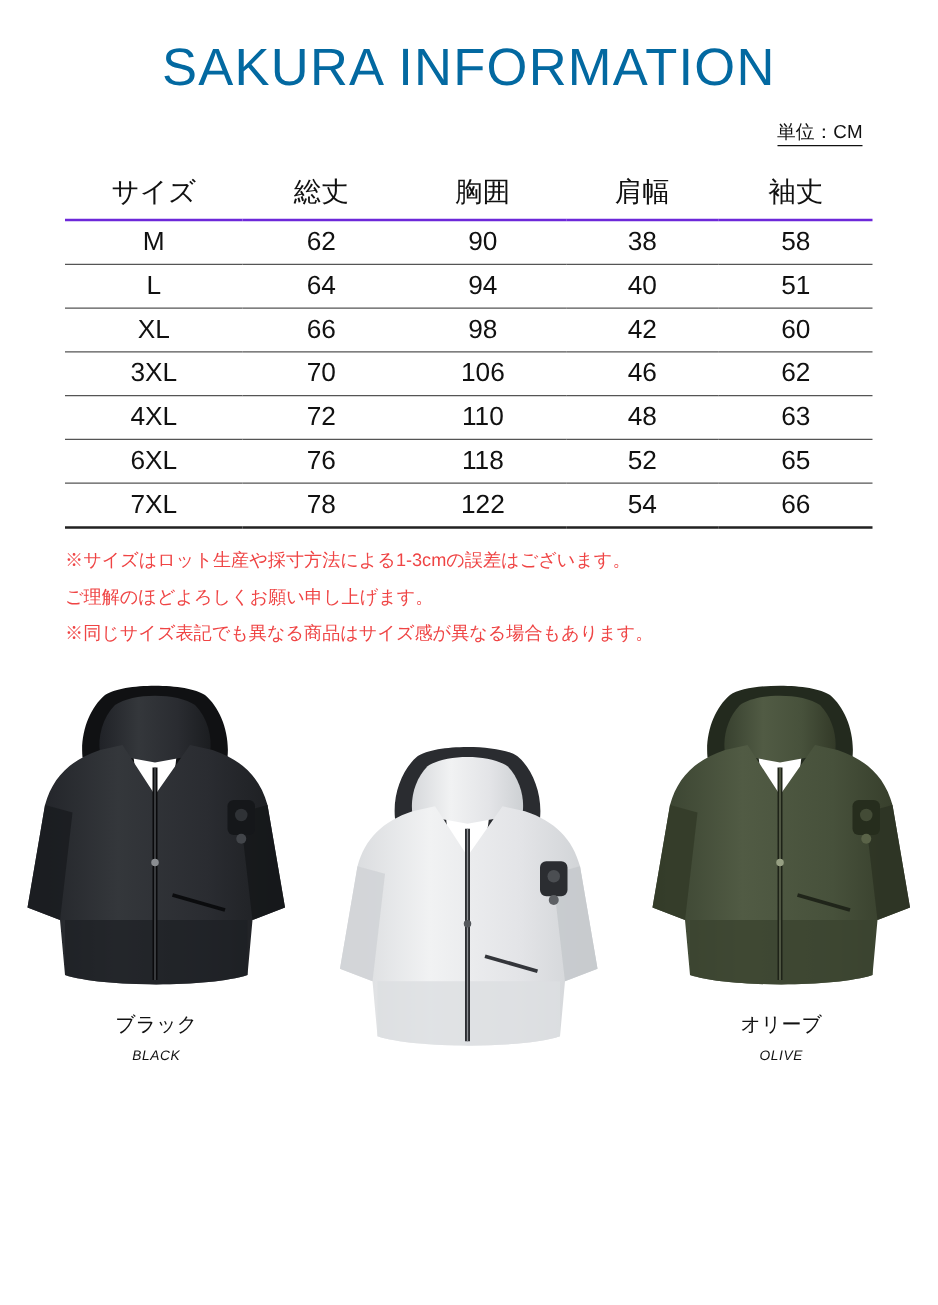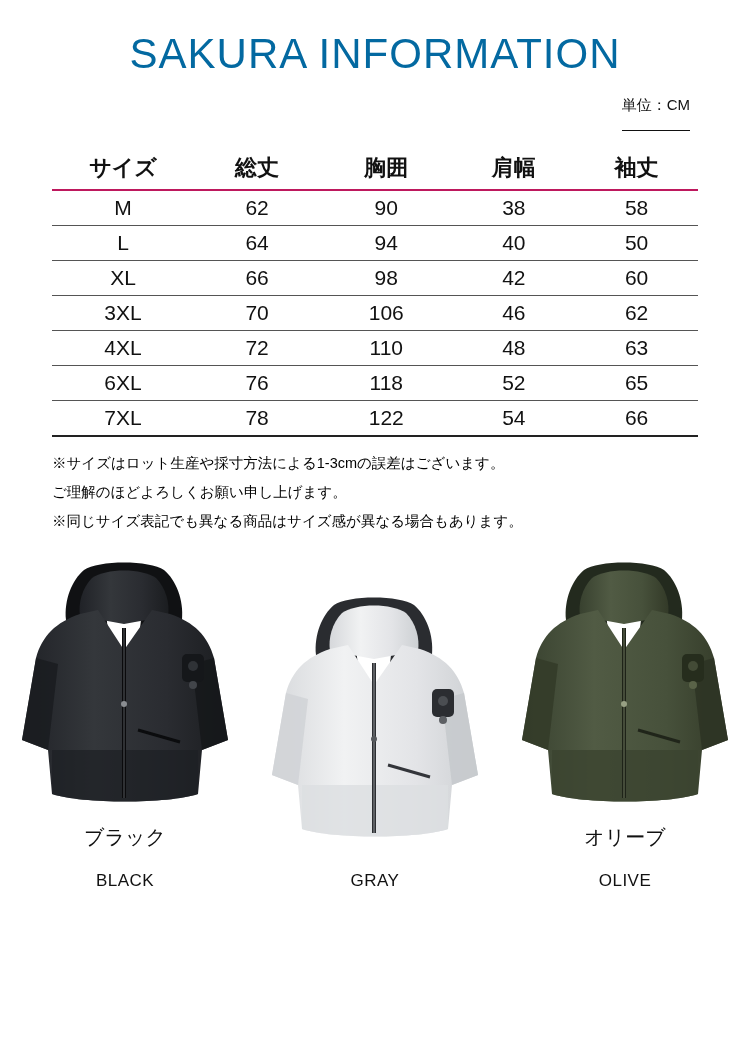--- a/index.html
+++ b/index.html
@@ -35,86 +35,87 @@
   }
 
   .unit-row {
     text-align: right;
     padding-right: 60px;
     margin-top: 18px;
     font-size: 15px;
   }
   .unit-label {
     border-bottom: 1px solid #111;
-    padding-bottom: 15px;
+    padding-bottom: 1px;
     display: inline-block;
   }
 
   
   .table-wrap {
     margin: 18px 52px 0 52px;
   }
   table.size-table {
     width: 100%;
     border-collapse: collapse;
     font-size: 21px;
     text-align: center;
   }
   table.size-table thead th {
-    font-weight: 700;
+    font-weight: 400;
     font-size: 22px;
     padding: 4px 0 6px 0;
-    border-bottom: 2px solid #be185d;
+    border-bottom: 2px solid #6d28d9;
   }
   table.size-table tbody td {
     padding: 5px 0 5px 0;
     border-bottom: 1px solid #555;
     font-weight: 400;
   }
   table.size-table tbody tr:last-child td {
     border-bottom: 2px solid #222;
   }
   table.size-table col.c0 { width: 22%; }
   table.size-table col.c1 { width: 19.5%; }
   table.size-table col.c2 { width: 20.5%; }
   table.size-table col.c3 { width: 19%; }
   table.size-table col.c4 { width: 19%; }
 
   
   .notes {
     margin: 12px 52px 0 52px;
     font-size: 14.5px;
     line-height: 2.0;
-    color: #000000;
+    color: #ef4444;
   }
   .note { white-space: nowrap; }
 
   
   .colors {
     margin: 18px 0 0 0;
     display: flex;
     justify-content: space-around;
     align-items: flex-end;
   }
   .color-item {
     width: 232px;
     text-align: center;
   }
   .jacket-box {
     height: 262px;
     position: relative;
   }
   .color-label-ja {
-    font-size: 20px;
+    font-size: 16px;
     margin-top: 8px;
   }
   .color-label-en {
-    font-size: 17px;
-    margin-top: 20px;
+    font-size: 11px;
+    margin-top: 8px;
     letter-spacing: 0.5px;
+    font-style: italic;
   }
   svg.jacket { display: block; margin: 0 auto; }
 </style>
 </head>
 <body>
 
 <div class="page">
 
   <h1 class="title">SAKURA INFORMATION</h1>
 
@@ -146,21 +147,21 @@
           <td>62</td>
           <td>90</td>
           <td>38</td>
           <td>58</td>
         </tr>
         <tr>
           <td>L</td>
           <td>64</td>
           <td>94</td>
           <td>40</td>
-          <td>50</td>
+          <td>51</td>
         </tr>
         <tr>
           <td>XL</td>
           <td>66</td>
           <td>98</td>
           <td>42</td>
           <td>60</td>
         </tr>
         <tr>
           <td>3XL</td>
@@ -258,21 +259,20 @@
           <path d="M40 196 L40 240 C70 250 156 250 186 240 L186 196 Z" fill="#dcdee1" opacity="0.8"></path>
           <path d="M112 74 L112 244" stroke="#2c2e32" stroke-width="4" fill="none"></path>
           <path d="M112 74 L112 244" stroke="#8e9195" stroke-width="1" fill="none"></path>
           <circle cx="112" cy="150" r="3" fill="#55585c"></circle>
           <path d="M126 176 L168 188" stroke="#33353a" stroke-width="3" fill="none"></path>
           <rect x="170" y="100" width="22" height="28" rx="5" fill="#2b2d31"></rect>
           <circle cx="181" cy="112" r="5" fill="#4b4e52"></circle>
           <circle cx="181" cy="131" r="4" fill="#5d6064"></circle>
         </svg>
       </div>
-      <div class="color-label-en">GRAY</div>
     </div>
 
     <div class="color-item">
       <div class="jacket-box">
         <svg class="jacket" width="226" height="262" viewBox="0 0 226 262">
           <defs>
             <linearGradient id="go" x1="0" y1="0" x2="1" y2="0">
               <stop offset="0%" stop-color="#38412f"></stop>
               <stop offset="35%" stop-color="#515b44"></stop>
               <stop offset="70%" stop-color="#47513b"></stop>

